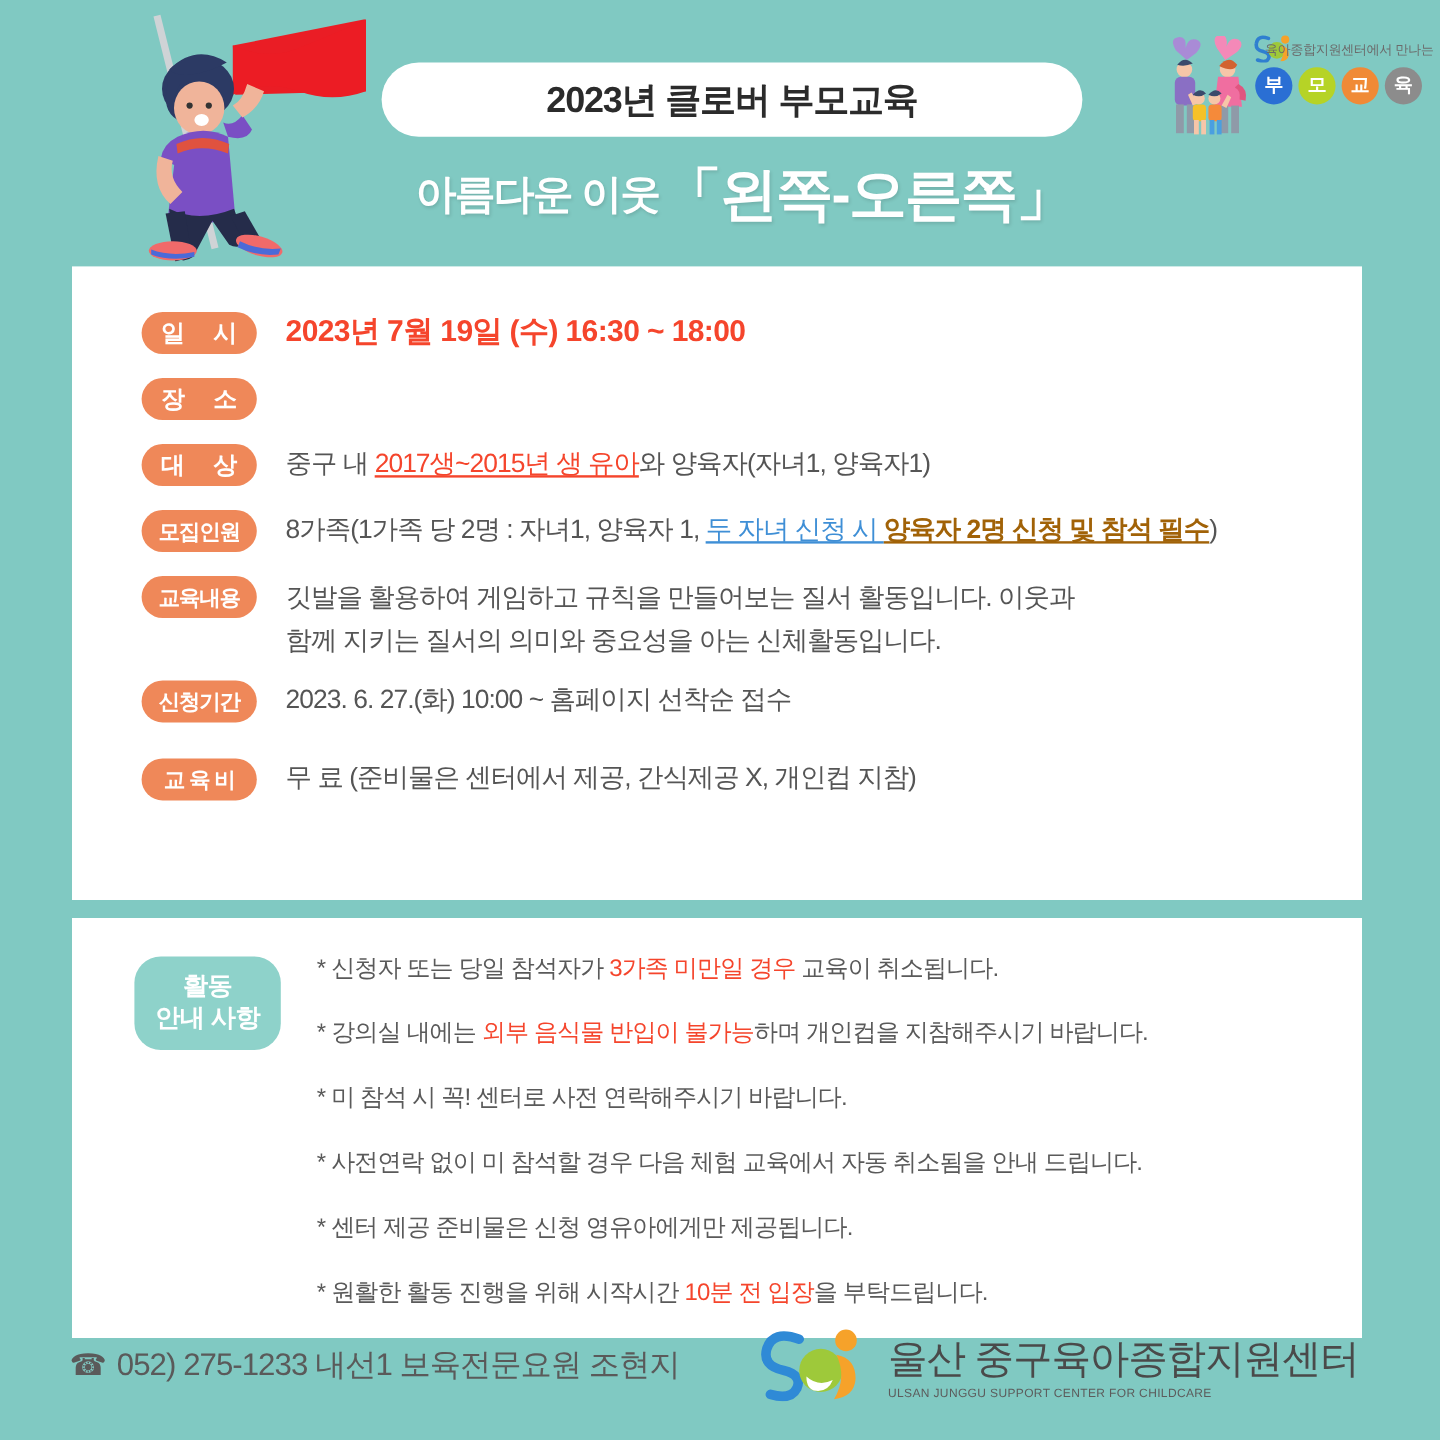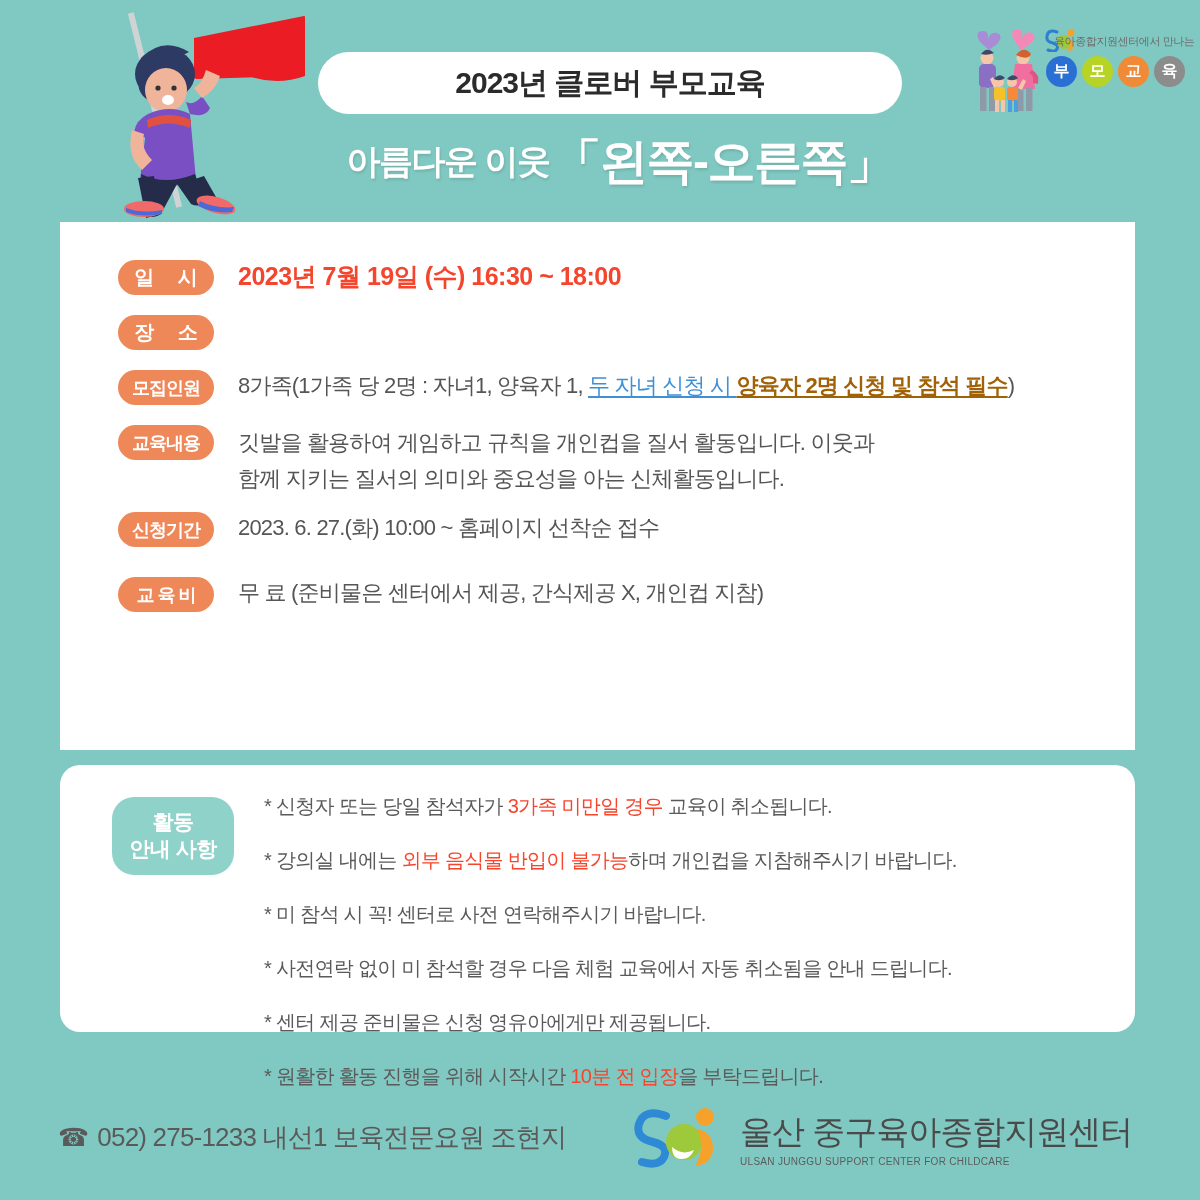--- a/index.html
+++ b/index.html
@@ -36,21 +36,21 @@
   .tr-family{position:absolute;left:0;top:4px;width:78px;height:84px;}
   .tr-tag{position:absolute;left:84px;top:8px;font-size:11px;color:#6b6b6b;white-space:nowrap;letter-spacing:-.4px;}
   .tr-slogo{position:absolute;left:74px;top:2px;width:34px;height:24px;}
   .tr-circles{position:absolute;left:76px;top:30px;display:flex;gap:5px;}
   .tr-circ{width:31px;height:31px;border-radius:50%;display:flex;align-items:center;
            justify-content:center;color:#fff;font-size:16px;font-weight:bold;}
 
   
   .card{position:absolute;left:60px;width:1075px;background:#ffffff;}
   .card-main{top:222px;height:528px;}
-  .card-notes{top:765px;height:267px;border-radius:20px;}
+  .card-notes{top:765px;height:350px;}
 
   
   .rows{padding:36px 0 0 58px;}
   .row{display:flex;align-items:flex-start;margin-bottom:18px;}
   .row.tall{margin-bottom:14px;}
   .badge{
     flex:0 0 auto;width:96px;height:35px;border-radius:18px;
     background:#ef8859;color:#ffffff;font-size:20px;font-weight:bold;
     display:flex;align-items:center;justify-content:center;letter-spacing:-.5px;
     white-space:nowrap;margin-top:2px;
@@ -181,30 +181,34 @@
 
       <div class="row first">
         <div class="badge sp">일  시</div>
         <div class="rtext big-date">2023년 7월 19일 (수) 16:30 ~ 18:00</div>
       </div>
 
       <div class="row">
         <div class="badge sp">장  소</div>
       </div>
 
+      <div class="row">
+        <div class="badge sp">대  상</div>
+        <div class="rtext"><span>중구 내 </span><span class="red-u">2017생~2015년 생 유아</span><span>와 양육자(자녀1, 양육자1)</span></div>
+      </div>
 
       <div class="row">
         <div class="badge sm">모집인원</div>
         <div class="rtext"><span>8가족(1가족 당 2명 : 자녀1, 양육자 1, </span><span class="blue-u">두 자녀 신청 시 </span><span class="blue-b">양육자 2명 신청 및 참석 필수</span><span>)</span></div>
       </div>
 
       <div class="row tall">
         <div class="badge sm">교육내용</div>
         <div class="rtext wrap">
-          <div>깃발을 활용하여 게임하고 규칙을 개인컵을 질서 활동입니다. 이웃과</div>
+          <div>깃발을 활용하여 게임하고 규칙을 만들어보는 질서 활동입니다. 이웃과</div>
           <div>함께 지키는 질서의 의미와 중요성을 아는 신체활동입니다.</div>
         </div>
       </div>
 
       <div class="row" style="margin-top:14px">
         <div class="badge sm">신청기간</div>
         <div class="rtext">2023. 6. 27.(화) 10:00 ~ 홈페이지 선착순 접수</div>
       </div>
 
       <div class="row" style="margin-top:28px">

